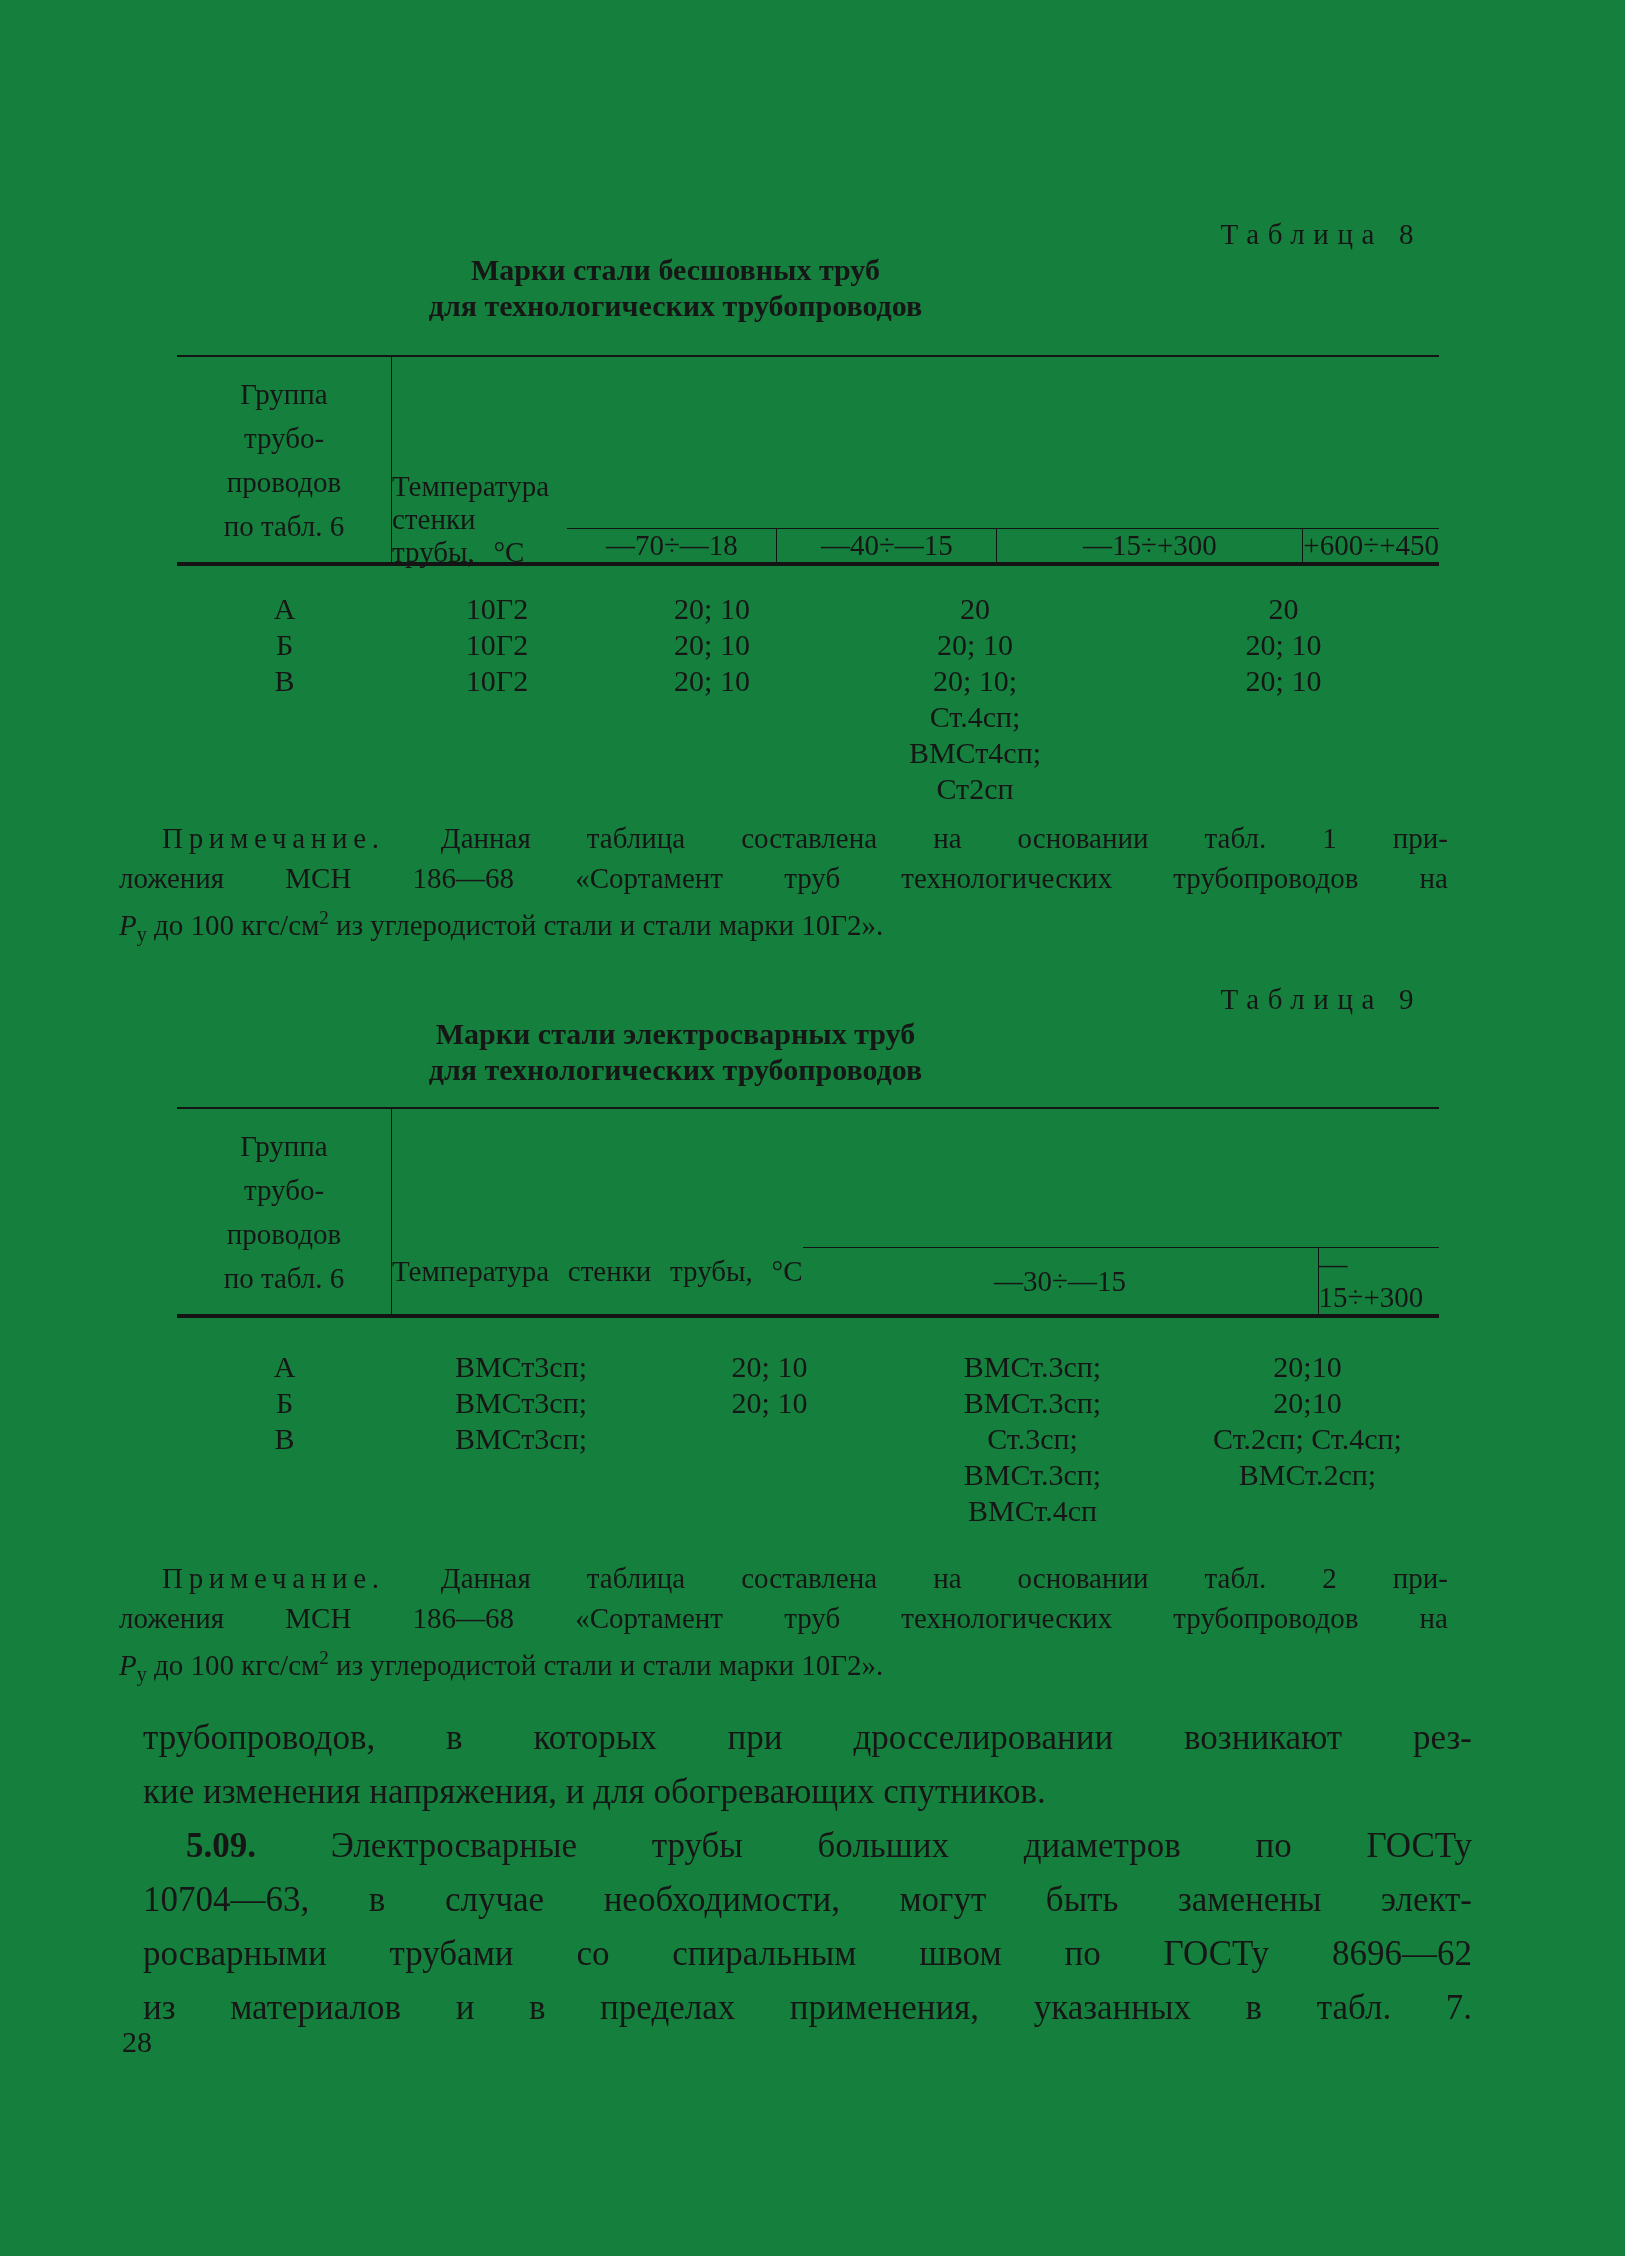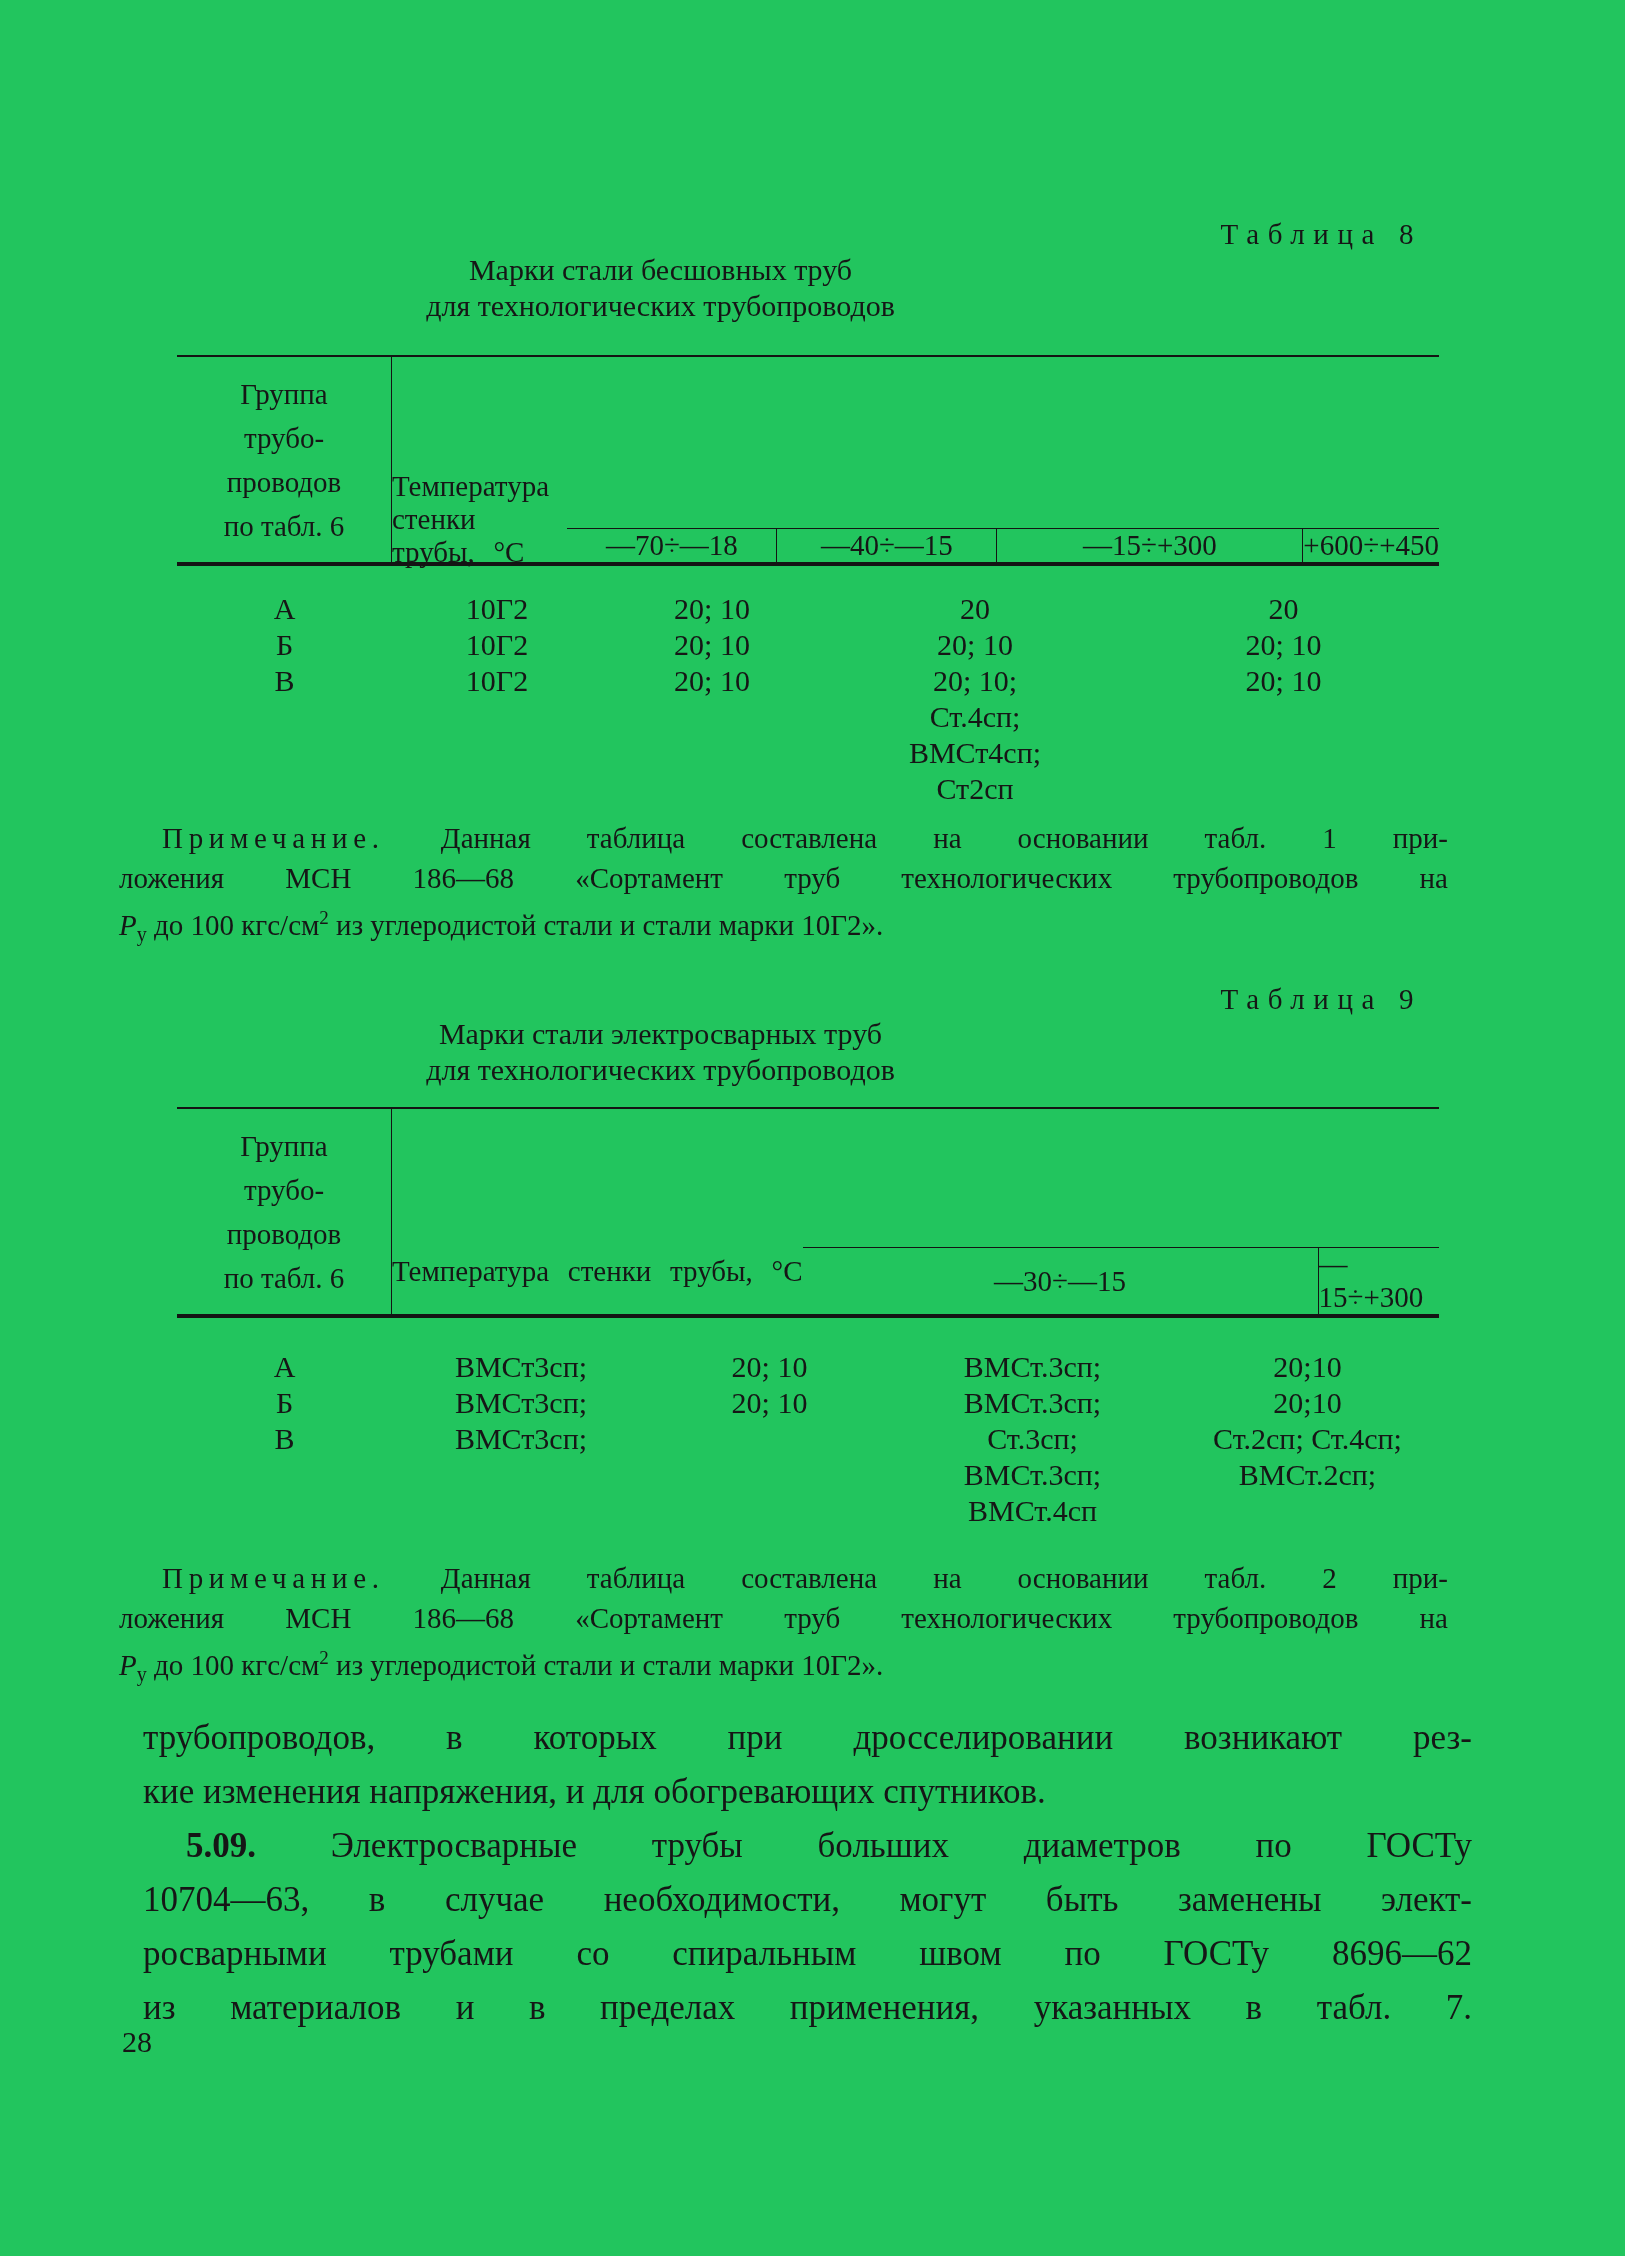--- a/index.html
+++ b/index.html
@@ -1,25 +1,25 @@
 <!DOCTYPE html>
 <html><head>
 <meta charset="utf-8">
 <style>
   * { margin:0; padding:0; box-sizing:border-box; }
   body { background:#e8e8e4; }
   .page {
     position:relative; width:1625px; height:2257px; margin:0 auto;
-    background:#22c55e; color:#161616;
+    background:#15803d; color:#161616;
     font-family:"Liberation Serif", serif;
     overflow:hidden;
   }
   .t-caption { position:absolute; right:203px; font-size:29px; letter-spacing:8.6px; }
-  .t-title { position:absolute; left:104px; width:1113px; text-align:center;
-             font-weight:normal; font-size:30px; line-height:36px; }
+  .t-title { position:absolute; left:119px; width:1113px; text-align:center;
+             font-weight:bold; font-size:30px; line-height:36px; }
   .gtable { position:absolute; left:177px; width:1262px; }
   .thead { display:flex; border-top:2.9px solid #141414; border-bottom:4.8px solid #141414; height:211px; }
   .gcol { width:215px; border-right:1.9px solid #141414; display:flex; align-items:center;
           justify-content:center; text-align:center; font-size:29px; line-height:44px;
           white-space:pre-line; }
   .trest { flex:1; display:flex; flex-direction:row;align-items:flex-end; }
   .tempheader { height:85px; display:flex; align-items:center; justify-content:center;
                 font-size:29px; word-spacing:11.5px; }
   .subrow { flex:1; display:flex; border-top:1.9px solid #141414; }
   .sub { border-right:1.9px solid #141414; display:flex; align-items:center;

